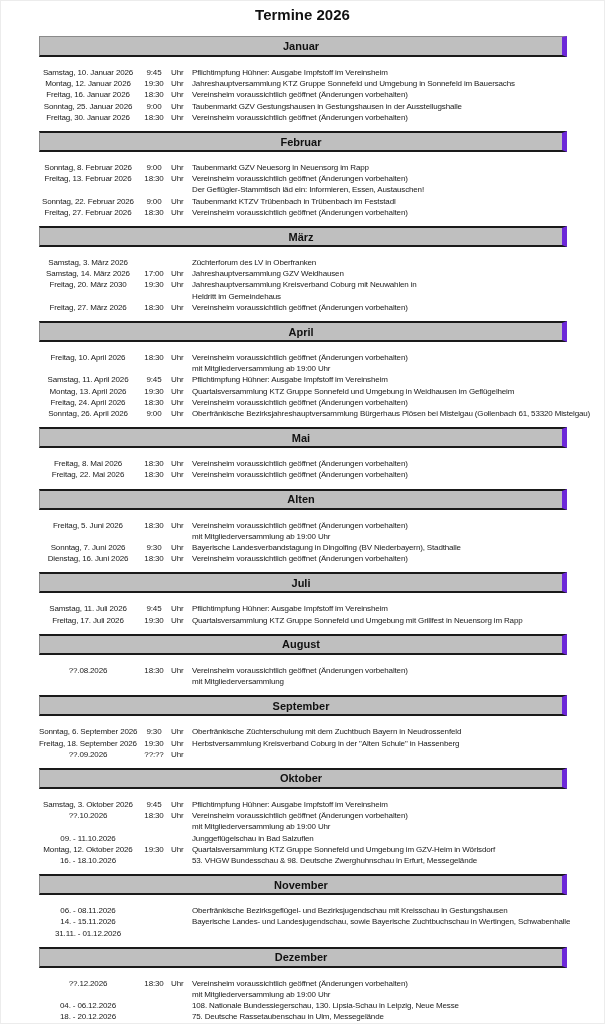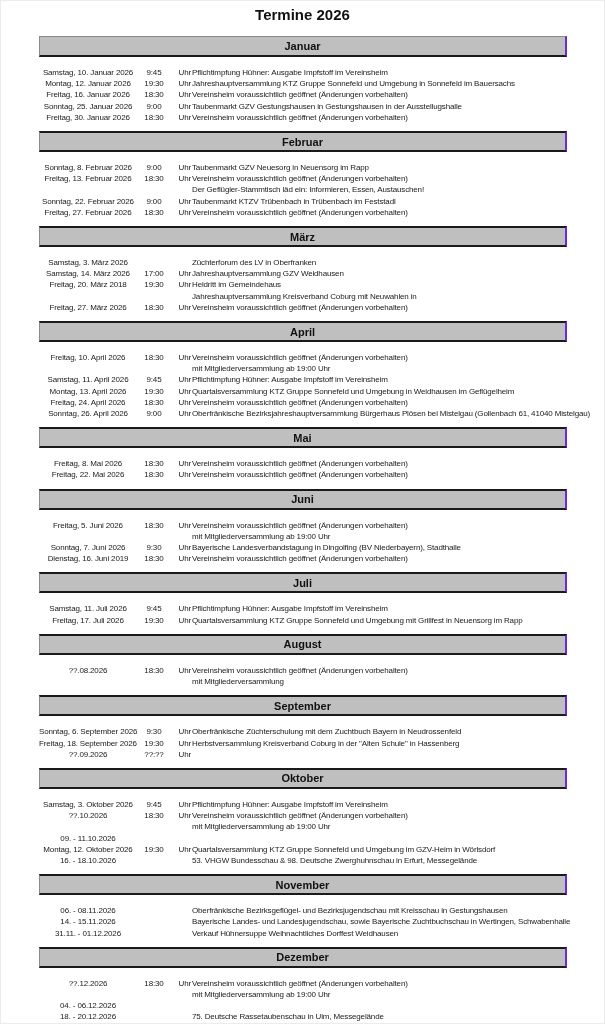--- a/index.html
+++ b/index.html
@@ -23,21 +23,21 @@
     color: #111;
   }
   .content {
     margin: 13px 37px 0 38px; 
   }
   .month-section { }
   .month-bar {
     height: 21px;
     background: var(--header-bg, #bfbfbf);
     border-left: 1px solid #8a8a8a;
-    border-right: 2px solid #6d28d9;
+    border-right: 5px solid #6d28d9;
     border-top: 2px solid var(--line-color, #1a1a1a);
     border-bottom: 2px solid var(--line-color, #1a1a1a);
     display: flex;
     align-items: center;
     justify-content: center;
   }
   .month-section.first .month-bar {
     border-top: 1px solid #8a8a8a;
   }
   .month-name {
@@ -52,21 +52,21 @@
     display: grid;
     grid-template-columns: 98px 32px 20px 1fr;
     column-gap: 1px;
     font-size: 8px;
     letter-spacing: -0.15px;
     line-height: 11.2px;
     align-items: start;
   }
   .c-date  { text-align: center; white-space: nowrap; }
   .c-time  { text-align: center;  white-space: nowrap; }
-  .c-unit  { text-align: right;   white-space: nowrap; }
+  .c-unit  { text-align: left;   white-space: nowrap; }
   .c-desc  { text-align: left; }
   .desc-line { white-space: nowrap; }
 </style>
 </head>
 <body>
 
 <div class="page">
   <h1 class="title">Termine 2026</h1>
   <div class="content" id="content">
   <section class="month-section first">
@@ -182,26 +182,26 @@
   <div class="event-row">
     <div class="c-date">Samstag, 14. März 2026</div>
     <div class="c-time">17:00</div>
     <div class="c-unit">Uhr</div>
     <div class="c-desc">
               <div class="desc-line">Jahreshauptversammlung GZV Weidhausen</div>
             </div>
   </div>
 
   <div class="event-row">
-    <div class="c-date">Freitag, 20. März 2018</div>
+    <div class="c-date">Freitag, 20. März 2030</div>
     <div class="c-time">19:30</div>
     <div class="c-unit">Uhr</div>
     <div class="c-desc">
+              <div class="desc-line">Jahreshauptversammlung Kreisverband Coburg mit Neuwahlen in</div>
               <div class="desc-line">Heldritt im Gemeindehaus</div>
-              <div class="desc-line">Jahreshauptversammlung Kreisverband Coburg mit Neuwahlen in</div>
             </div>
   </div>
 
   <div class="event-row">
     <div class="c-date">Freitag, 27. März 2026</div>
     <div class="c-time">18:30</div>
     <div class="c-unit">Uhr</div>
     <div class="c-desc">
               <div class="desc-line">Vereinsheim voraussichtlich geöffnet (Änderungen vorbehalten)</div>
             </div>
@@ -249,21 +249,21 @@
     <div class="c-desc">
               <div class="desc-line">Vereinsheim voraussichtlich geöffnet (Änderungen vorbehalten)</div>
             </div>
   </div>
 
   <div class="event-row">
     <div class="c-date">Sonntag, 26. April 2026</div>
     <div class="c-time">9:00</div>
     <div class="c-unit">Uhr</div>
     <div class="c-desc">
-              <div class="desc-line">Oberfränkische Bezirksjahreshauptversammlung Bürgerhaus Plösen bei Mistelgau (Gollenbach 61, 41040 Mistelgau)</div>
+              <div class="desc-line">Oberfränkische Bezirksjahreshauptversammlung Bürgerhaus Plösen bei Mistelgau (Gollenbach 61, 53320 Mistelgau)</div>
             </div>
   </div>
 </div>
   </section>
 
   <section class="month-section">
     <div class="month-bar">
       <span class="month-name">Mai</span>
     </div>
     <div class="rows">
@@ -282,21 +282,21 @@
     <div class="c-unit">Uhr</div>
     <div class="c-desc">
               <div class="desc-line">Vereinsheim voraussichtlich geöffnet (Änderungen vorbehalten)</div>
             </div>
   </div>
 </div>
   </section>
 
   <section class="month-section">
     <div class="month-bar">
-      <span class="month-name">Juni</span>
+      <span class="month-name">Alten</span>
     </div>
     <div class="rows">
   <div class="event-row">
     <div class="c-date">Freitag, 5. Juni 2026</div>
     <div class="c-time">18:30</div>
     <div class="c-unit">Uhr</div>
     <div class="c-desc">
               <div class="desc-line">Vereinsheim voraussichtlich geöffnet (Änderungen vorbehalten)</div>
               <div class="desc-line">mit Mitgliederversammlung ab 19:00 Uhr</div>
             </div>
@@ -305,21 +305,21 @@
   <div class="event-row">
     <div class="c-date">Sonntag, 7. Juni 2026</div>
     <div class="c-time">9:30</div>
     <div class="c-unit">Uhr</div>
     <div class="c-desc">
               <div class="desc-line">Bayerische Landesverbandstagung in Dingolfing (BV Niederbayern), Stadthalle</div>
             </div>
   </div>
 
   <div class="event-row">
-    <div class="c-date">Dienstag, 16. Juni 2019</div>
+    <div class="c-date">Dienstag, 16. Juni 2026</div>
     <div class="c-time">18:30</div>
     <div class="c-unit">Uhr</div>
     <div class="c-desc">
               <div class="desc-line">Vereinsheim voraussichtlich geöffnet (Änderungen vorbehalten)</div>
             </div>
   </div>
 </div>
   </section>
 
   <section class="month-section">
@@ -416,20 +416,23 @@
     <div class="c-desc">
               <div class="desc-line">Vereinsheim voraussichtlich geöffnet (Änderungen vorbehalten)</div>
               <div class="desc-line">mit Mitgliederversammlung ab 19:00 Uhr</div>
             </div>
   </div>
 
   <div class="event-row">
     <div class="c-date">09. - 11.10.2026</div>
     <div class="c-time"></div>
     <div class="c-unit"></div>
+    <div class="c-desc">
+              <div class="desc-line">Junggeflügelschau in Bad Salzuflen</div>
+            </div>
   </div>
 
   <div class="event-row">
     <div class="c-date">Montag, 12. Oktober 2026</div>
     <div class="c-time">19:30</div>
     <div class="c-unit">Uhr</div>
     <div class="c-desc">
               <div class="desc-line">Quartalsversammlung KTZ Gruppe Sonnefeld und Umgebung im GZV-Heim in Wörlsdorf</div>
             </div>
   </div>
@@ -465,23 +468,20 @@
     <div class="c-unit"></div>
     <div class="c-desc">
               <div class="desc-line">Bayerische Landes- und Landesjugendschau, sowie Bayerische Zuchtbuchschau in Wertingen, Schwabenhalle</div>
             </div>
   </div>
 
   <div class="event-row">
     <div class="c-date">31.11. - 01.12.2026</div>
     <div class="c-time"></div>
     <div class="c-unit"></div>
-    <div class="c-desc">
-              <div class="desc-line">Verkauf Hühnersuppe Weihnachtliches Dorffest Weidhausen</div>
-            </div>
   </div>
 </div>
   </section>
 
   <section class="month-section">
     <div class="month-bar">
       <span class="month-name">Dezember</span>
     </div>
     <div class="rows">
   <div class="event-row">
@@ -491,20 +491,23 @@
     <div class="c-desc">
               <div class="desc-line">Vereinsheim voraussichtlich geöffnet (Änderungen vorbehalten)</div>
               <div class="desc-line">mit Mitgliederversammlung ab 19:00 Uhr</div>
             </div>
   </div>
 
   <div class="event-row">
     <div class="c-date">04. - 06.12.2026</div>
     <div class="c-time"></div>
     <div class="c-unit"></div>
+    <div class="c-desc">
+              <div class="desc-line">108. Nationale Bundessiegerschau, 130. Lipsia-Schau in Leipzig, Neue Messe</div>
+            </div>
   </div>
 
   <div class="event-row">
     <div class="c-date">18. - 20.12.2026</div>
     <div class="c-time"></div>
     <div class="c-unit"></div>
     <div class="c-desc">
               <div class="desc-line">75. Deutsche Rassetaubenschau in Ulm, Messegelände</div>
             </div>
   </div>

